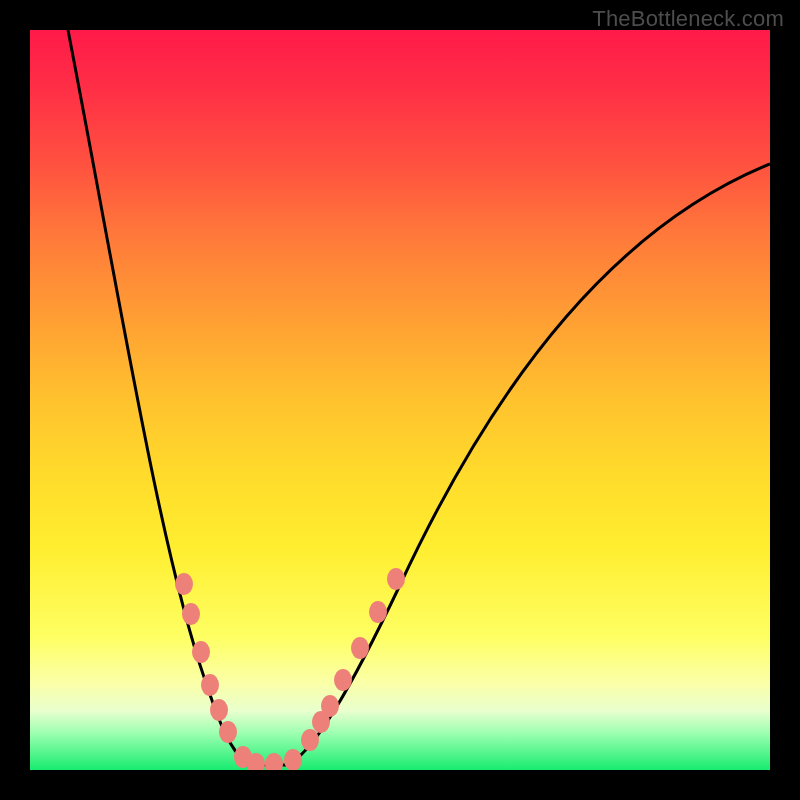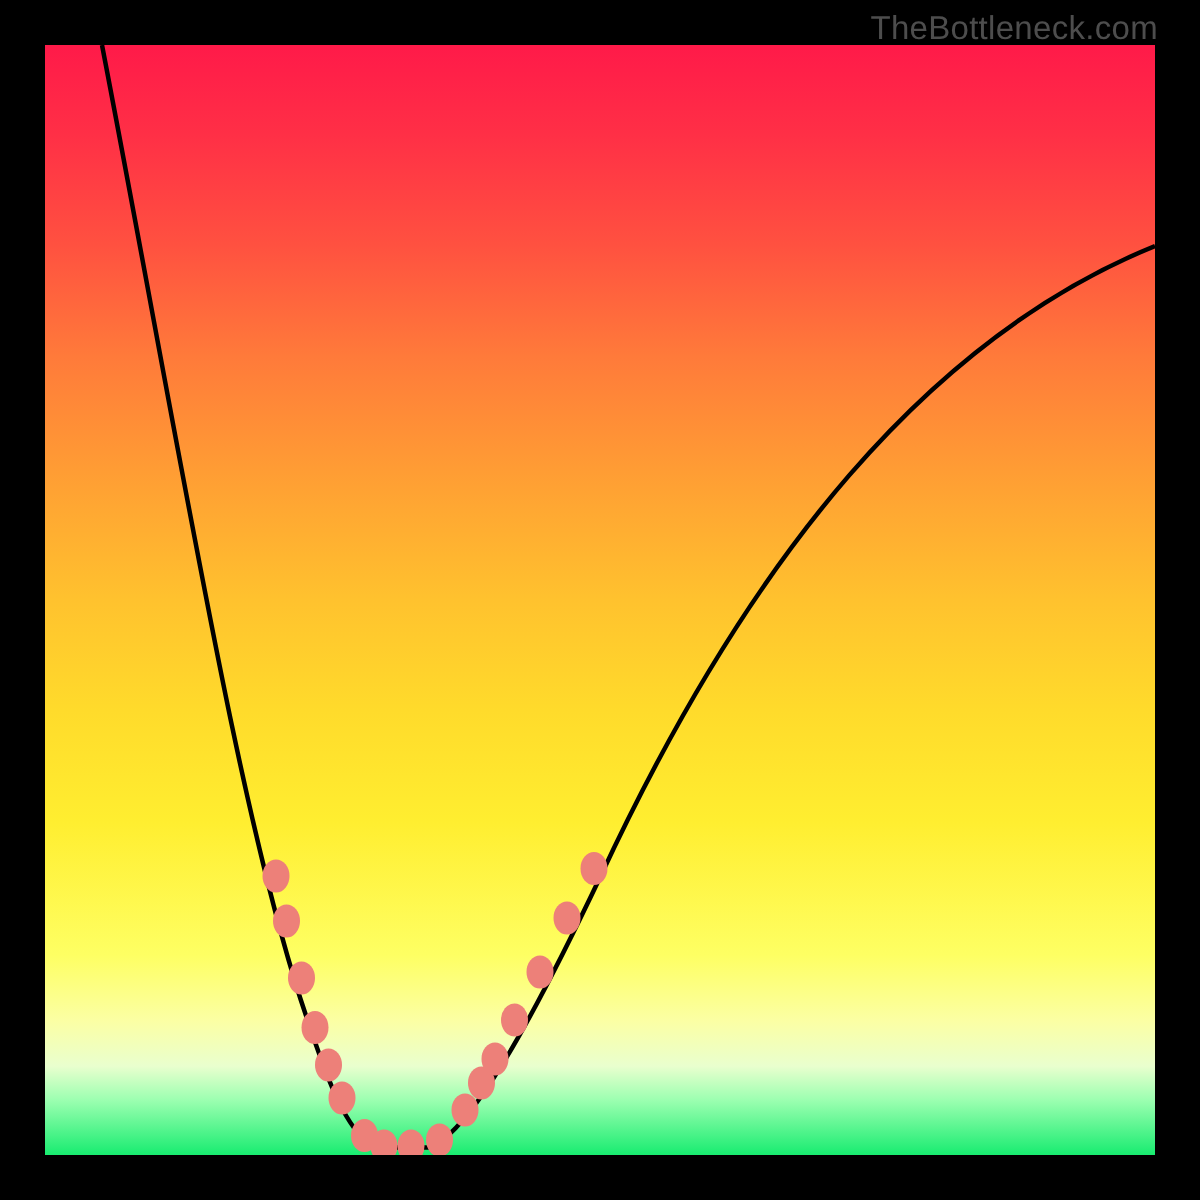--- a/index.html
+++ b/index.html
@@ -37,21 +37,21 @@
       #feff63 82%,
       #fbffa5 88%,
       #e9ffce 92%,
       #9dffb1 95%,
       #18ec70 100%
     );
   }
   .watermark {
     position: absolute;
     top: 6px;
-    right: 28px;
+    right: 16px;
     color: #4d4d4d;
     font-size: 22px;
     font-weight: 500;
     letter-spacing: 0.2px;
     user-select: none;
   }
   svg.overlay {
     position: absolute;
     left: 0;
     top: 0;

